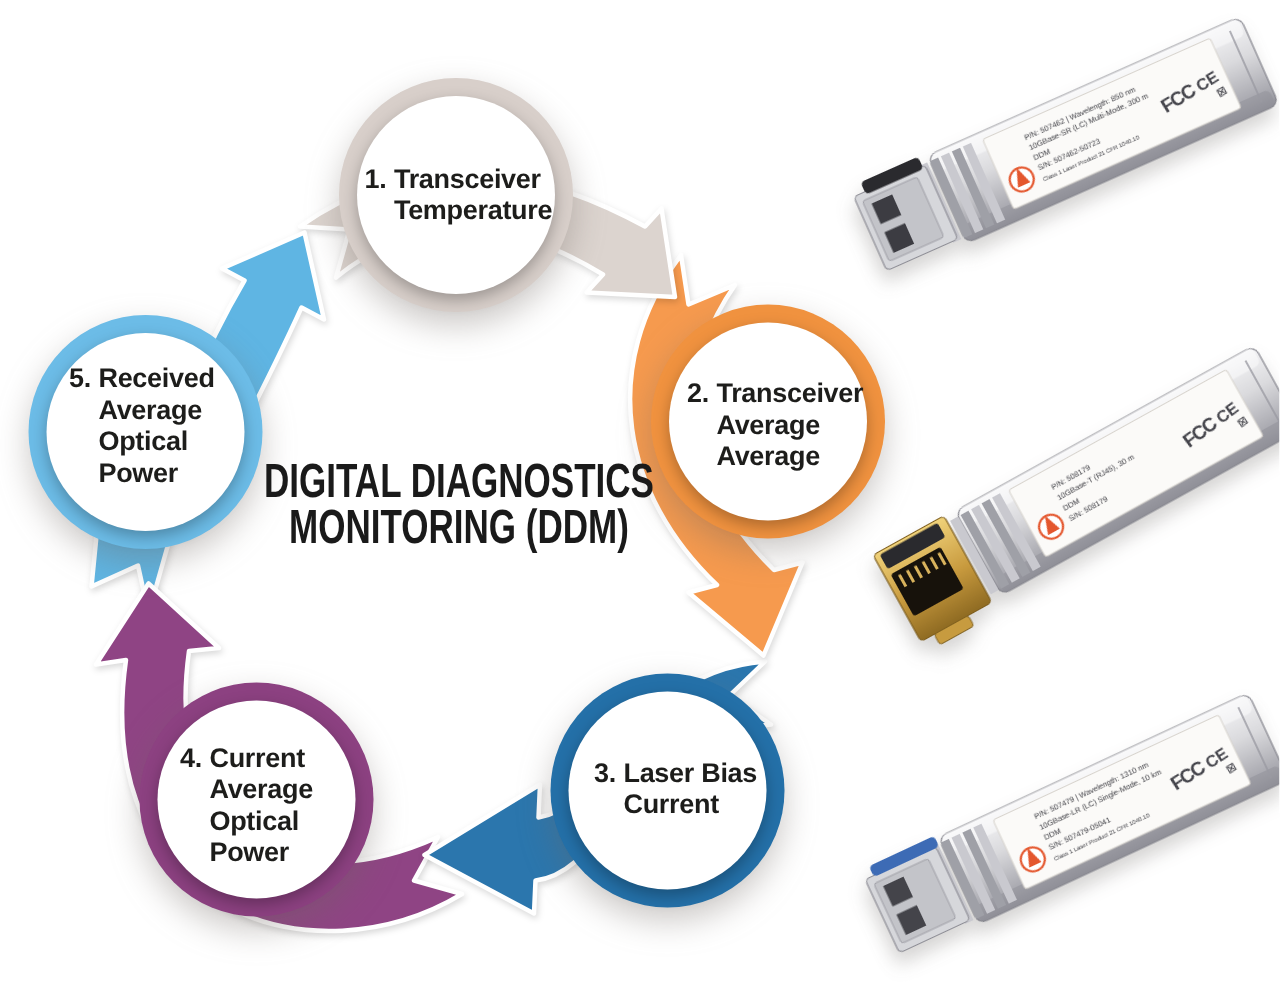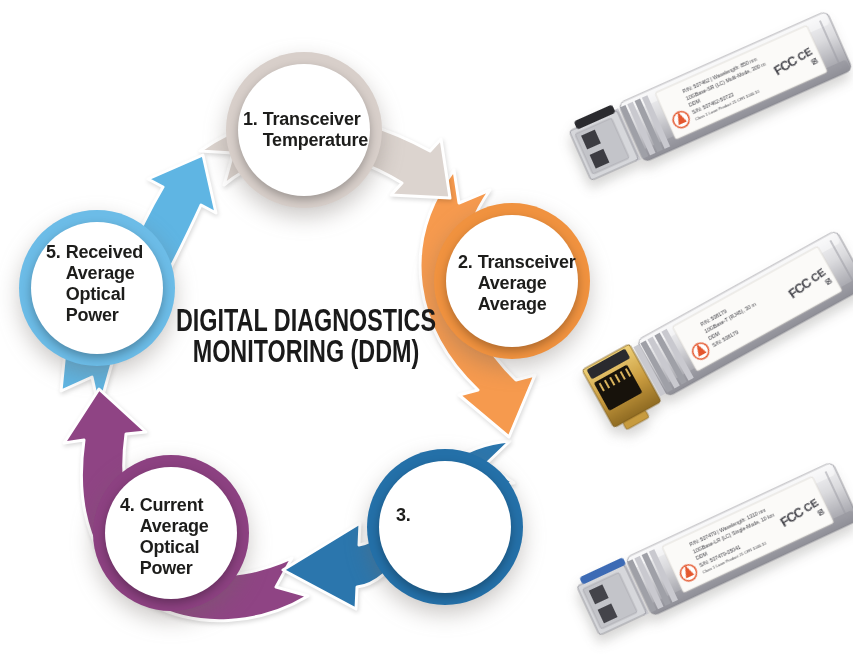--- a/index.html
+++ b/index.html
@@ -215,20 +215,24 @@
   <span class="num">2.</span>
   <span class="lines">
     <span>Transceiver</span>
     <span>Average</span>
     <span>Average</span>
   </span>
 </div>
 
 <div class="node-label" style="left:396px;top:505px;">
   <span class="num">3.</span>
+  <span class="lines">
+    <span>Laser Bias</span>
+    <span>Current</span>
+  </span>
 </div>
 
 <div class="node-label" style="left:120px;top:495px;">
   <span class="num">4.</span>
   <span class="lines">
     <span>Current</span>
     <span>Average</span>
     <span>Optical</span>
     <span>Power</span>
   </span>

